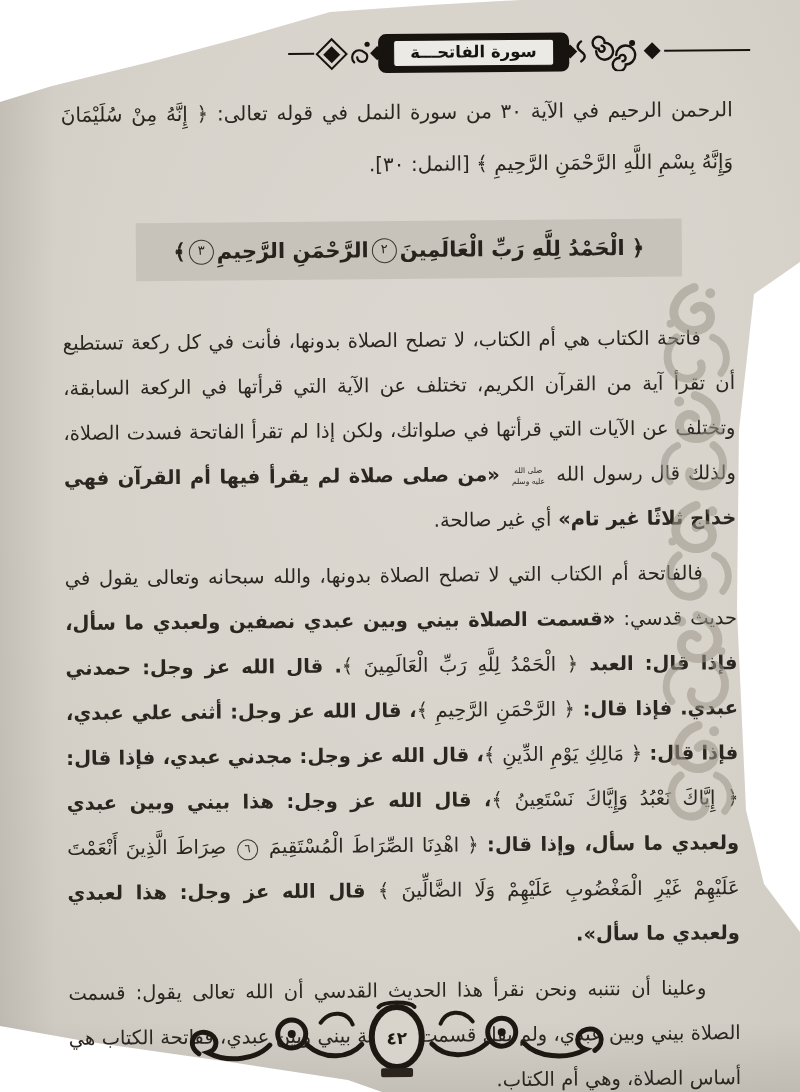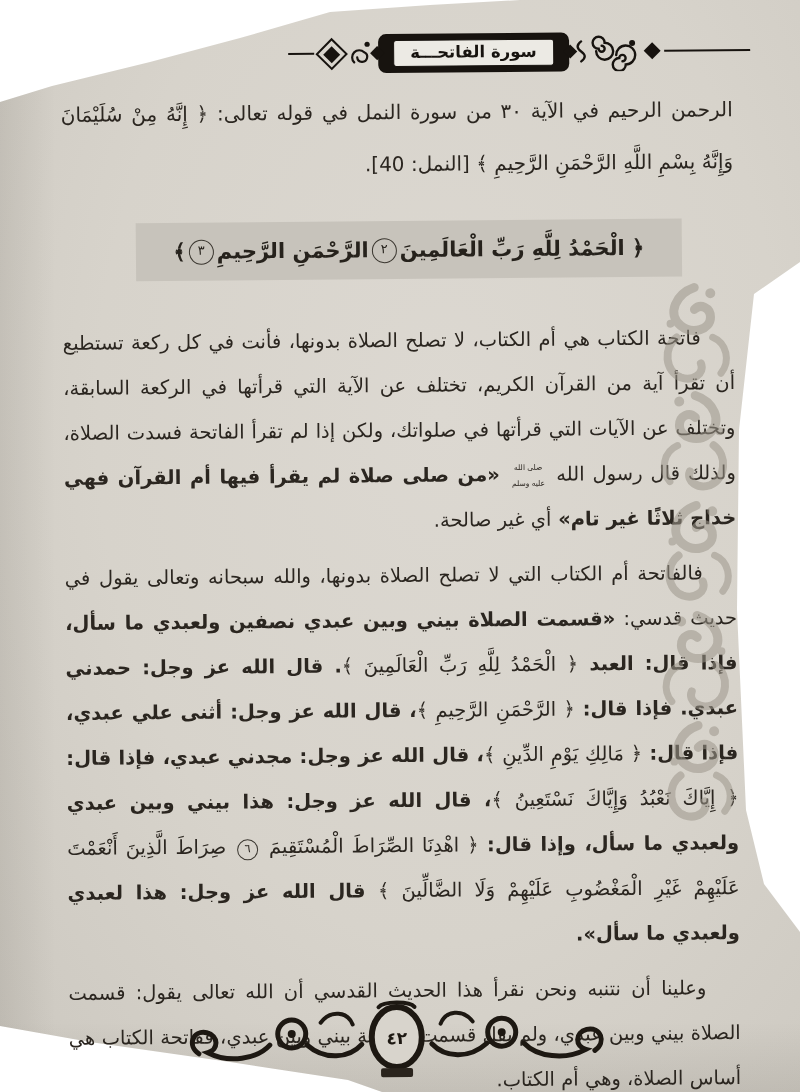--- a/index.html
+++ b/index.html
@@ -64,21 +64,21 @@
   .para{margin:0 0 10px;font-size:19.5px;line-height:45px;text-align:justify;text-indent:34px;}
   .seg-n{font-weight:normal;}
   .seg-b{font-weight:bold;}
   .seg-q{font-weight:normal;letter-spacing:.2px;}
   .seg-ayah{
     display:inline-block;width:19px;height:19px;line-height:17px;border:1.6px solid #3a362f;
     border-radius:50%;text-align:center;font-size:11.5px;vertical-align:1px;margin:0 3px;
     font-weight:normal;text-indent:0;
   }
   .seg-saw{
-    display:inline-block;font-size:7.5px;line-height:16px;text-align:center;
+    display:inline-block;font-size:7.5px;line-height:11px;text-align:center;
     vertical-align:middle;margin:0 3px;font-weight:normal;width:34px;text-indent:0;
   }
 
   
   .verse-box{
     position:absolute;top:221px;right:116px;width:546px;height:58px;
     background:#c7c3bb;display:flex;align-items:center;justify-content:center;
     color:#26221c;font-size:21px;font-weight:bold;
   }
   .verse-box .seg-q{font-weight:bold;}
@@ -113,21 +113,21 @@
     </div>
     <svg class="orn-svg" width="24" height="30" viewBox="0 0 24 30">
       <path d="M5,24 a7,7 0 1,1 10,-10 a5,5 0 1,1 -7,5" fill="none" stroke="#17130f" stroke-width="2.2" stroke-linecap="round"></path>
       <circle cx="18" cy="6" r="2.6" fill="#17130f"></circle>
     </svg>
     <span class="diamond-large"></span>
     <div class="rule right"></div>
   </div>
 
   <div class="textcol intro">
-    <p><span class="seg-n">الرحمن الرحيم في الآية ٣٠ من سورة النمل في قوله تعالى: </span><span class="seg-q">﴿ إِنَّهُ مِنْ سُلَيْمَانَ وَإِنَّهُ بِسْمِ اللَّهِ الرَّحْمَنِ الرَّحِيمِ ﴾</span><span class="seg-n"> [النمل: 40].</span></p>
+    <p><span class="seg-n">الرحمن الرحيم في الآية ٣٠ من سورة النمل في قوله تعالى: </span><span class="seg-q">﴿ إِنَّهُ مِنْ سُلَيْمَانَ وَإِنَّهُ بِسْمِ اللَّهِ الرَّحْمَنِ الرَّحِيمِ ﴾</span><span class="seg-n"> [النمل: ٣٠].</span></p>
   </div>
 
   <div class="verse-box">
       <span class="seg-q">﴿ الْحَمْدُ لِلَّهِ رَبِّ الْعَالَمِينَ </span>
       <span class="seg-ayah">٢</span>
       <span class="seg-q"> الرَّحْمَنِ الرَّحِيمِ </span>
       <span class="seg-ayah">٣</span>
       <span class="seg-q"> ﴾</span>
     </div>
 

